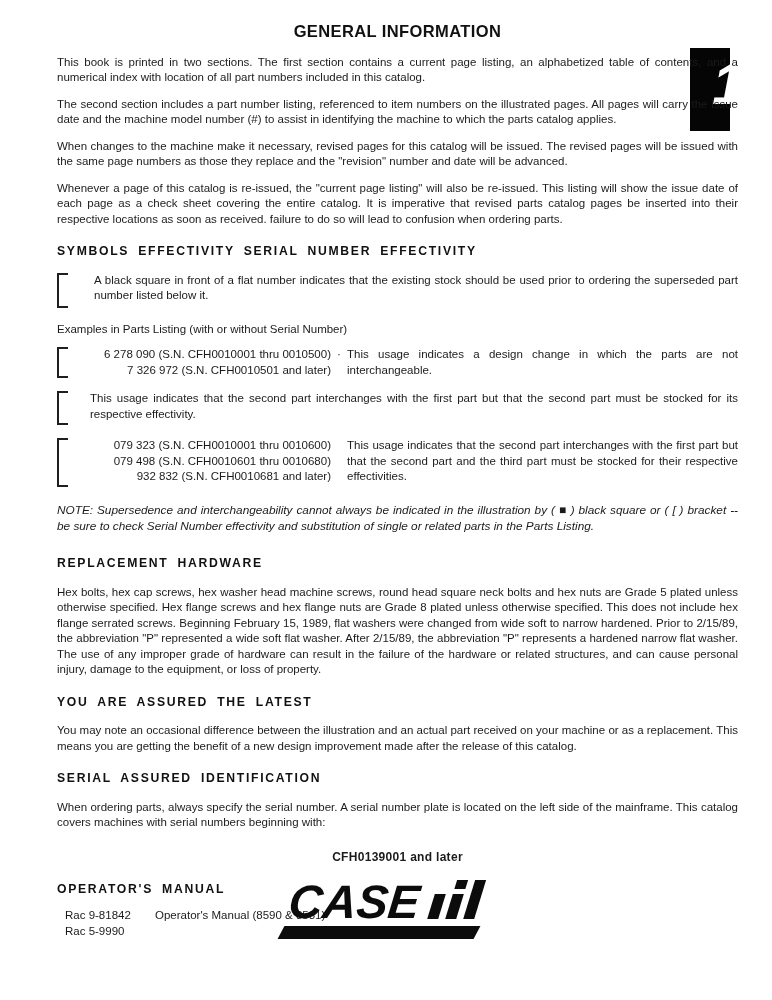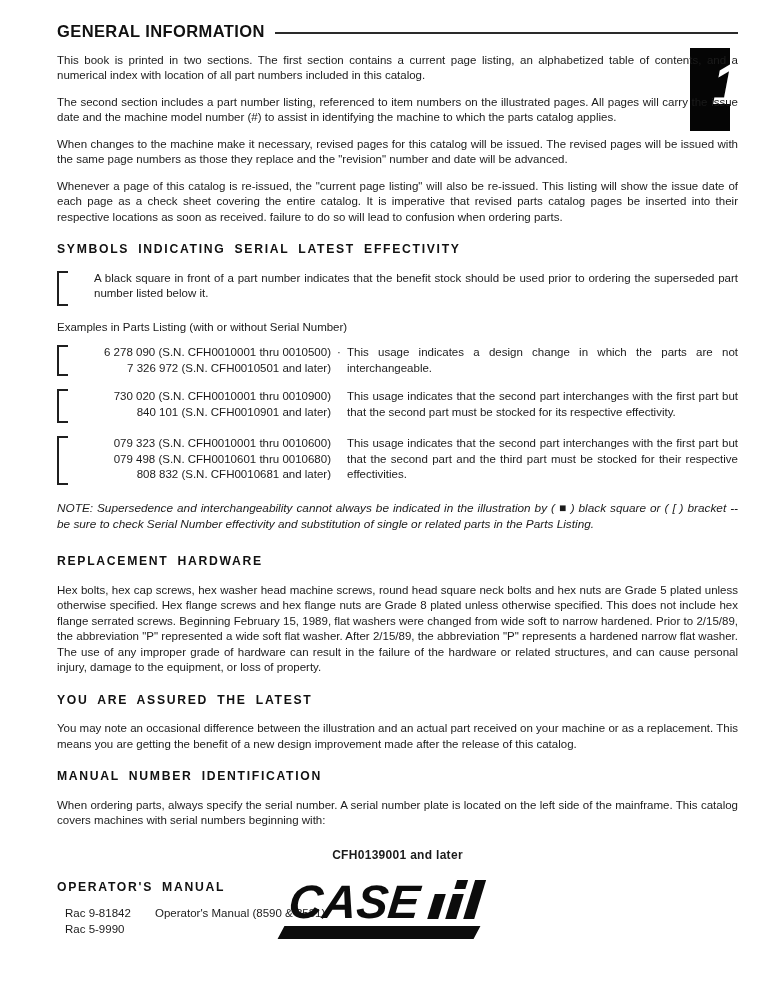--- a/index.html
+++ b/index.html
@@ -12,21 +12,21 @@
     background: #ffffff;
     color: #1b1b1b;
     font-family: "Liberation Sans", sans-serif;
     font-size: 11.5px;
     line-height: 15.5px;
     overflow: hidden;
   }
   .content { position: absolute; left: 57px; top: 24px; width: 681px; }
 
   
-  .title-row { display: flex; align-items: center; margin-bottom: 2px; }
+  .title-row { display: flex; align-items: center; margin-bottom: 2px; flex-direction: column; }
   .page-title {
     font-size: 16.5px; font-weight: bold; letter-spacing: 0.4px;
     color: #111; white-space: nowrap;
   }
   .title-rule { flex: 1; height: 2px; background: #2a2a2a; margin-left: 10px; margin-top: 2px; }
 
   
   .section-tab {
     position: absolute; top: 48px; right: 42px;
     width: 40px; height: 83px; background: #050505;
@@ -109,69 +109,65 @@
     <div class="title-row">
       <span class="page-title">GENERAL INFORMATION</span>
       <span class="title-rule"></span>
     </div>
 
     <p class="body-text" style="margin-top:13px">This book is printed in two sections.  The first section contains a current page listing, an alphabetized table of contents, and a numerical index with location of all part numbers included in this catalog.</p>
     <p class="body-text">The second section includes a part number listing, referenced to item numbers on the illustrated pages.  All pages will carry the issue date and the machine model number (#) to assist in identifying the machine to which the parts catalog applies.</p>
     <p class="body-text">When changes to the machine make it necessary, revised pages for this catalog will be issued.  The revised pages will be issued with the same page numbers as those they replace and the "revision" number and date will be advanced.</p>
     <p class="body-text">Whenever a page of this catalog is re-issued, the "current page listing" will also be re-issued.  This listing will show the issue date of each page as a check sheet covering the entire catalog.  It is imperative that revised parts catalog pages be inserted into their respective locations as soon as received.  failure to do so will lead to confusion when ordering parts.</p>
 
-    <div class="section-heading">SYMBOLS INDICATING SERIAL LATEST EFFECTIVITY</div>
+    <div class="section-heading">SYMBOLS EFFECTIVITY SERIAL NUMBER EFFECTIVITY</div>
 
     <div class="legend-row">
       <span class="bracket h-legend"><span class="sq"></span></span>
-      <p>A black square in front of a part number indicates that the benefit stock should be used prior to ordering the superseded part number listed below it.</p>
+      <p>A black square in front of a flat number indicates that the existing stock should be used prior to ordering the superseded part number listed below it.</p>
     </div>
 
     <p class="examples-intro">Examples in Parts Listing (with or without Serial Number)</p>
 
     <div class="example-row">
       <span class="bracket h-two"></span>
       <div class="example-parts">
         <div>6 278 090 (S.N. CFH0010001 thru 0010500)</div>
         <div>7 326 972 (S.N. CFH0010501 and later)</div>
       </div>
       <span class="example-sep">·</span>
       <div class="example-desc">This usage indicates a design change in which the parts are not interchangeable.</div>
     </div>
 
     <div class="example-row">
       <span class="bracket h-two-sq"><span class="sq"></span></span>
-      <div class="example-parts">
-        <div>730 020 (S.N. CFH0010001 thru 0010900)</div>
-        <div>840 101 (S.N. CFH0010901 and later)</div>
-      </div>
       <span class="example-sep"></span>
       <div class="example-desc">This usage indicates that the second part interchanges with the first part but that the second part must be stocked for its respective effectivity.</div>
     </div>
 
     <div class="example-row">
       <span class="bracket h-three"><span class="sq"></span></span>
       <div class="example-parts">
         <div>079 323 (S.N. CFH0010001 thru 0010600)</div>
         <div>079 498 (S.N. CFH0010601 thru 0010680)</div>
-        <div>808 832 (S.N. CFH0010681 and later)</div>
+        <div>932 832 (S.N. CFH0010681 and later)</div>
       </div>
       <span class="example-sep"></span>
       <div class="example-desc">This usage indicates that the second part interchanges with the first part but that the second part and the third part must be stocked for their respective effectivities.</div>
     </div>
 
     <p class="note-text">NOTE:  Supersedence and interchangeability cannot always be indicated in the illustration by ( ■ ) black square or ( [ ) bracket -- be sure to check Serial Number effectivity and substitution of single or related parts in the Parts Listing.</p>
 
     <div class="section-heading">REPLACEMENT HARDWARE</div>
     <p class="body-text">Hex bolts, hex cap screws, hex washer head machine screws, round head square neck bolts and hex nuts are Grade 5 plated unless otherwise specified.  Hex flange screws and hex flange nuts are Grade 8 plated unless otherwise specified. This does not include hex flange serrated screws.  Beginning February 15, 1989, flat washers were changed from wide soft to narrow hardened.  Prior to 2/15/89, the abbreviation "P" represented a wide soft flat washer.  After 2/15/89, the abbreviation "P" represents a hardened narrow flat washer.  The use of any improper grade of hardware can result in the failure of the hardware or related structures, and can cause personal injury, damage to the equipment, or loss of property.</p>
 
     <div class="section-heading">YOU ARE ASSURED THE LATEST</div>
     <p class="body-text">You may note an occasional difference between the illustration and an actual part received on your machine or as a replacement.  This means you are getting the benefit of a new design improvement made after the release of this catalog.</p>
 
-    <div class="section-heading">MANUAL NUMBER IDENTIFICATION</div>
+    <div class="section-heading">SERIAL ASSURED IDENTIFICATION</div>
     <p class="body-text">When ordering parts, always specify the serial number.  A serial number plate is located on the left side of the mainframe. This catalog covers machines with serial numbers beginning with:</p>
     <div class="serial-center">CFH0139001 and later</div>
 
     <div class="section-heading" style="margin-bottom:10px">OPERATOR'S MANUAL</div>
     <div class="manual-rows">
       <div class="manual-row">
         <span class="manual-code">Rac 9-81842</span>
         <span class="manual-title">Operator's Manual (8590 &amp; 8581)</span>
       </div>
       <div class="manual-row">

